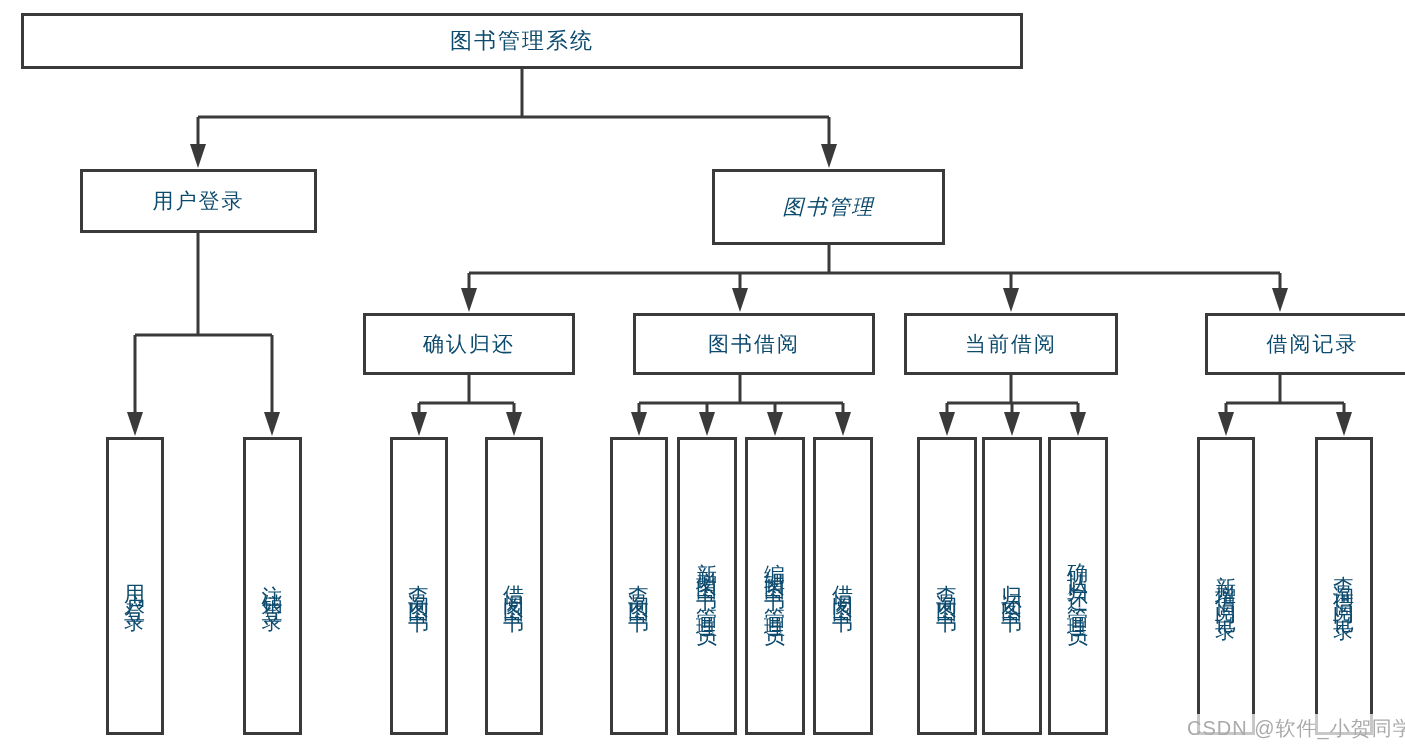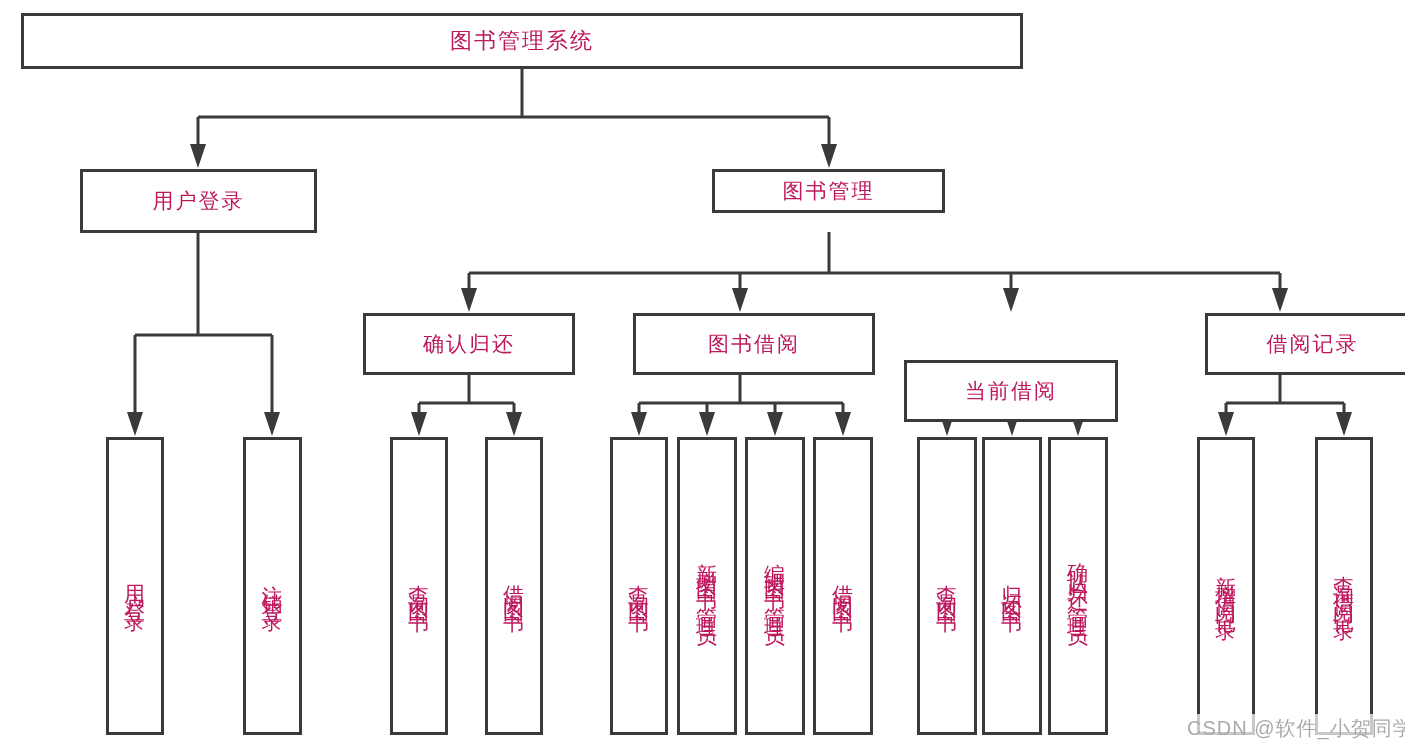--- a/index.html
+++ b/index.html
@@ -23,21 +23,21 @@
     height: 747px;
   }
   .node {
     position: absolute;
     box-sizing: border-box;
     background: #ffffff;
     border: 3px solid #3a3a3a;
     display: flex;
     align-items: center;
     justify-content: center;
-    color: #be185d;
+    color: #0c4a6e;
   }
   .node.h {
     font-size: 21px;
     letter-spacing: 2px;
   }
   .node.root {
     font-size: 22px;
     letter-spacing: 2px;
   }
   .node.v {
@@ -96,25 +96,25 @@
       <polygon points="1004,412 1020,412 1012,436"></polygon>
       <polygon points="1070,412 1086,412 1078,436"></polygon>
       <polygon points="1218,412 1234,412 1226,436"></polygon>
       <polygon points="1336,412 1352,412 1344,436"></polygon>
     </g>
   </svg>
 
   <div class="node root" style="left:21px; top:13px; width:1002px; height:56px;">图书管理系统</div>
 
   <div class="node h" style="left:80px; top:169px; width:237px; height:64px;">用户登录</div>
-  <div class="node h" style="left:712px; top:169px; width:233px; height:44px;">图书管理</div>
+  <div class="node h" style="left:712px; top:169px; width:233px; height:76px;font-style:italic;">图书管理</div>
 
   <div class="node h" style="left:363px; top:313px; width:212px; height:62px;">确认归还</div>
   <div class="node h" style="left:633px; top:313px; width:242px; height:62px;">图书借阅</div>
-  <div class="node h" style="left:904px; top:313px; width:214px; height:62px;margin-top:47px;">当前借阅</div>
+  <div class="node h" style="left:904px; top:313px; width:214px; height:62px;">当前借阅</div>
   <div class="node h" style="left:1173px; top:313px; width:215px; height:62px;margin-left:32px;">借阅记录</div>
 
   <div class="node v" style="left:106px; top:437px; width:58px; height:298px;">
     <span class="vtext">用户登录</span>
   </div>
   <div class="node v" style="left:243px; top:437px; width:59px; height:298px;">
     <span class="vtext">注销登录</span>
   </div>
 
   <div class="node v" style="left:390px; top:437px; width:58px; height:298px;">

